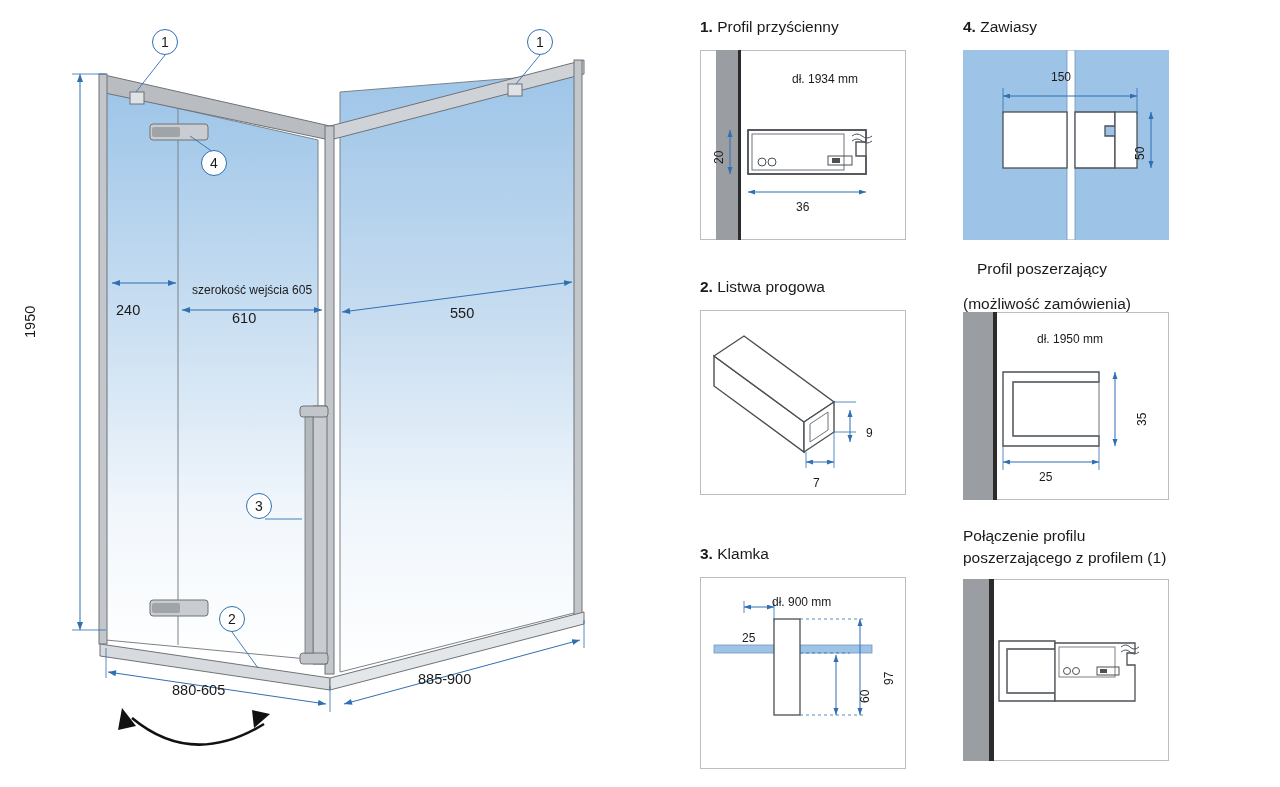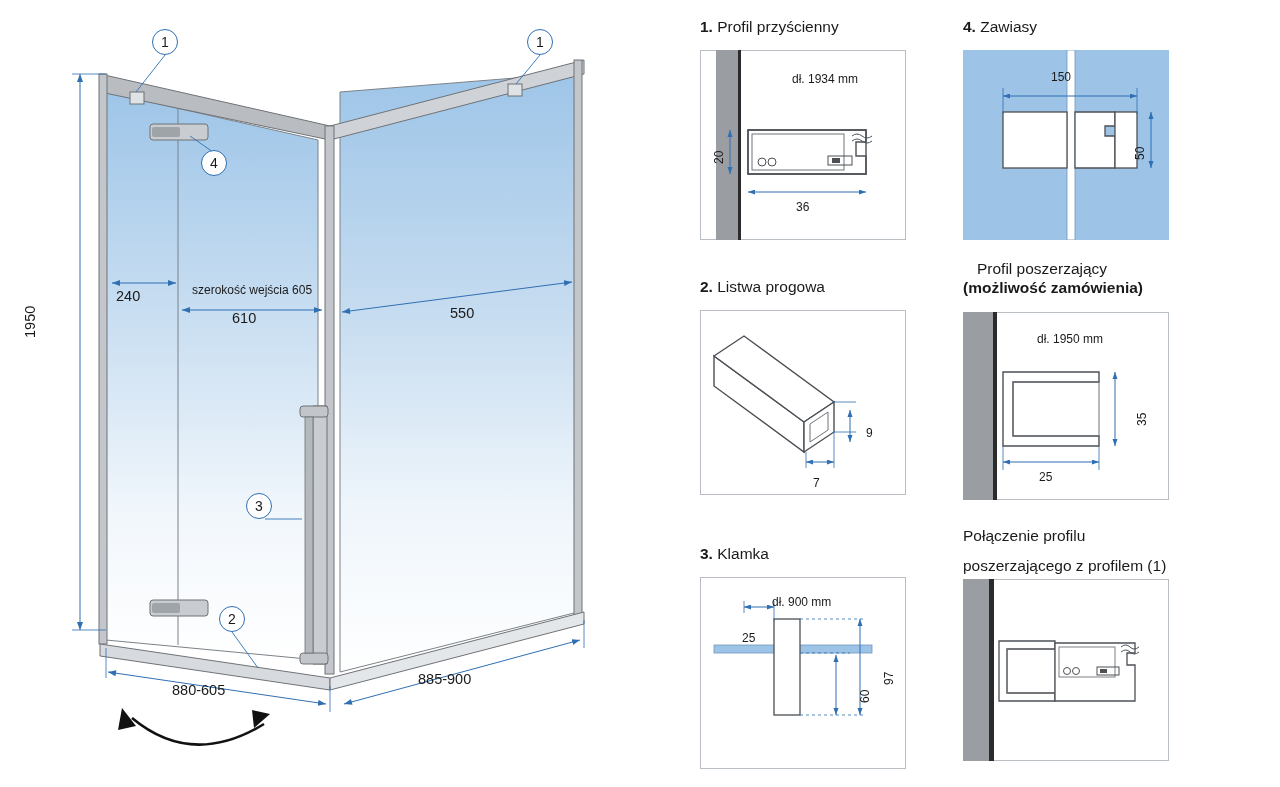--- a/index.html
+++ b/index.html
@@ -119,21 +119,21 @@
       <line x1="232" y1="632" x2="258" y2="668" stroke="#2f6fb3" stroke-width="0.9"></line>
 
       <path d="M132,718 q60,50 132,6" fill="none" stroke="#111" stroke-width="2.6"></path>
       <path d="M122,708 l14,18 l-18,4 z" fill="#111"></path>
       <path d="M270,714 l-16,14 l-2,-18 z" fill="#111"></path>
     </svg>
 
     <div class="lbl" style="left:22px;top:338px;transform:rotate(-90deg);transform-origin:left top;width:70px;">
       <span>1950</span>
     </div>
-    <div class="lbl" style="left:116px;top:288px;">
+    <div class="lbl" style="left:116px;top:302px;">
       <span>240</span>
     </div>
     <div class="lbl small" style="left:192px;top:283px;">
       <span>szerokość wejścia 605</span>
     </div>
     <div class="lbl" style="left:232px;top:310px;">
       <span>610</span>
     </div>
     <div class="lbl" style="left:450px;top:305px;">
       <span>550</span>
@@ -317,21 +317,21 @@
     </div>
     <div class="lbl small" style="left:170px;top:142px;transform:rotate(-90deg);transform-origin:left top;">
       <span>50</span>
     </div>
   </div>
 
   <div class="panel" style="left:963px;top:278px;width:215px;height:240px;">
     <div class="panel-title" style="left:14px;top:-18px;">
       <span>Profil poszerzający</span>
     </div>
-    <div class="panel-title" style="left:0;top:1px;font-weight:bold;">
+    <div class="panel-title" style="left:0;top:17px;">
       <span>(możliwość zamówienia)</span>
     </div>
     <div class="box" style="left:0;top:34px;width:206px;height:188px;"></div>
     <svg width="206" height="188" viewBox="0 0 206 188" style="position:absolute;left:0;top:34px;">
       <defs>
         <marker id="a5" markerWidth="8" markerHeight="8" refX="7" refY="2.5" orient="auto">
             <path d="M0,0 L7,2.5 L0,5 z" fill="#2f6fb3"></path>
           </marker>
         <marker id="a5s" markerWidth="8" markerHeight="8" refX="0" refY="2.5" orient="auto">
             <path d="M7,0 L0,2.5 L7,5 z" fill="#2f6fb3"></path>
@@ -356,21 +356,21 @@
     </div>
     <div class="lbl small" style="left:76px;top:192px;">
       <span>25</span>
     </div>
   </div>
 
   <div class="panel" style="left:963px;top:545px;width:215px;height:220px;">
     <div class="panel-title" style="left:0;top:-18px;">
       <span>Połączenie profilu</span>
     </div>
-    <div class="panel-title" style="left:0;top:12px;">
+    <div class="panel-title" style="left:0;top:4px;">
       <span>poszerzającego z profilem (1)</span>
     </div>
     <div class="box" style="left:0;top:34px;width:206px;height:182px;"></div>
     <svg width="206" height="182" viewBox="0 0 206 182" style="position:absolute;left:0;top:34px;">
       <rect x="0" y="0" width="26" height="182" fill="#9a9ea2"></rect>
       <rect x="26" y="0" width="5" height="182" fill="#2b2b2b"></rect>
 
       <path d="M36,62 h56 v8 h-48 v44 h48 v8 h-56 z" fill="#ffffff" stroke="#4c5055" stroke-width="1.3"></path>
       <rect x="44" y="70" width="48" height="44" fill="none" stroke="#6f7276" stroke-width="0.9"></rect>
 

